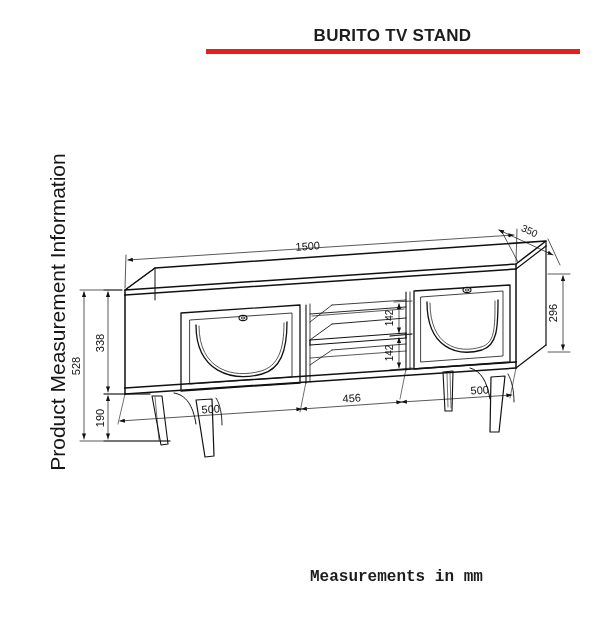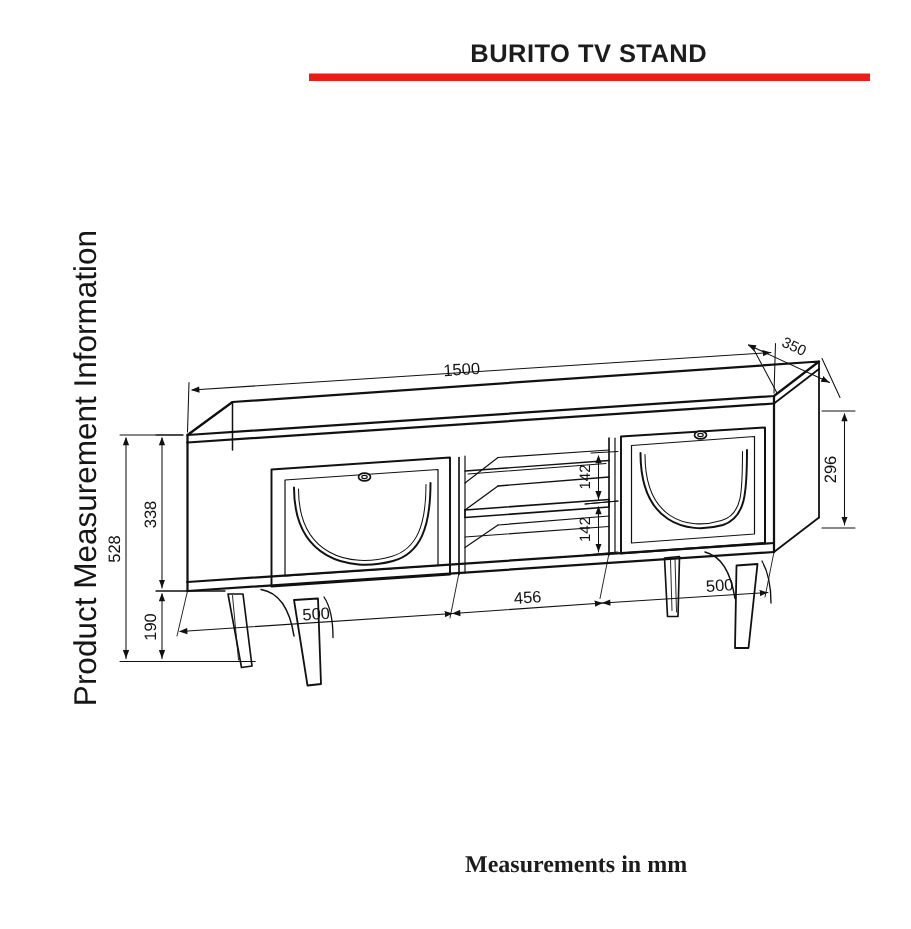--- a/index.html
+++ b/index.html
@@ -62,21 +62,21 @@
   }
 
   
   .footer-note {
     position: absolute;
     left: 310px;
     top: 568px;
     font-size: 16px;
     font-weight: bold;
     color: #1c1c1c;
-    font-family: Liberation Serif, serif;
+    font-family: Liberation Mono, monospace;
   }
 
   
   #drawing {
     position: absolute;
     left: 0;
     top: 0;
     width: 607px;
     height: 619px;
   }

